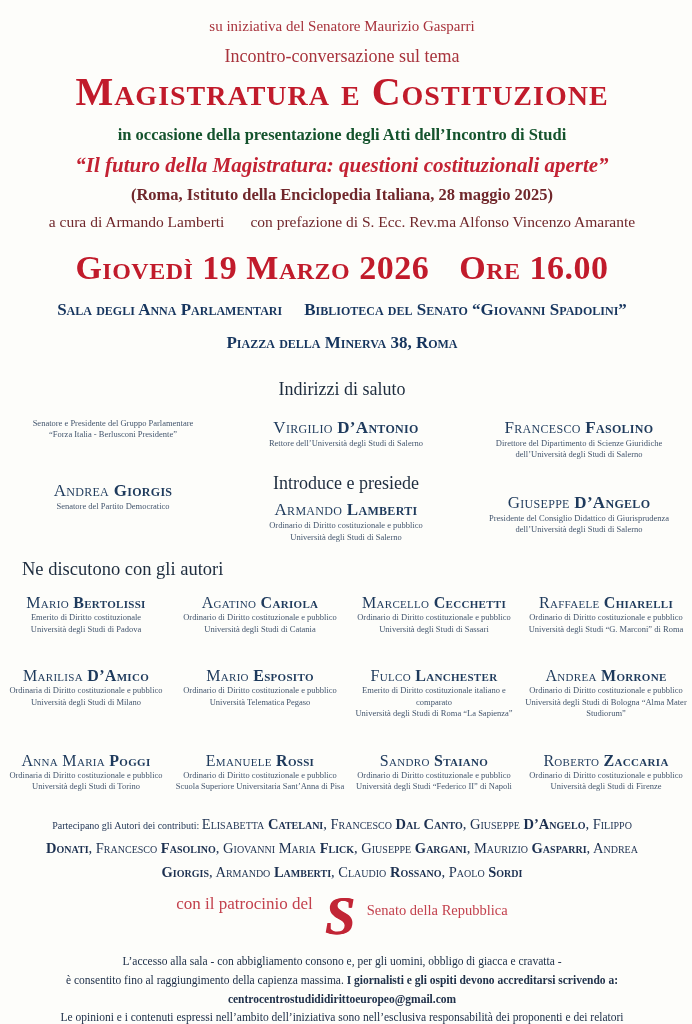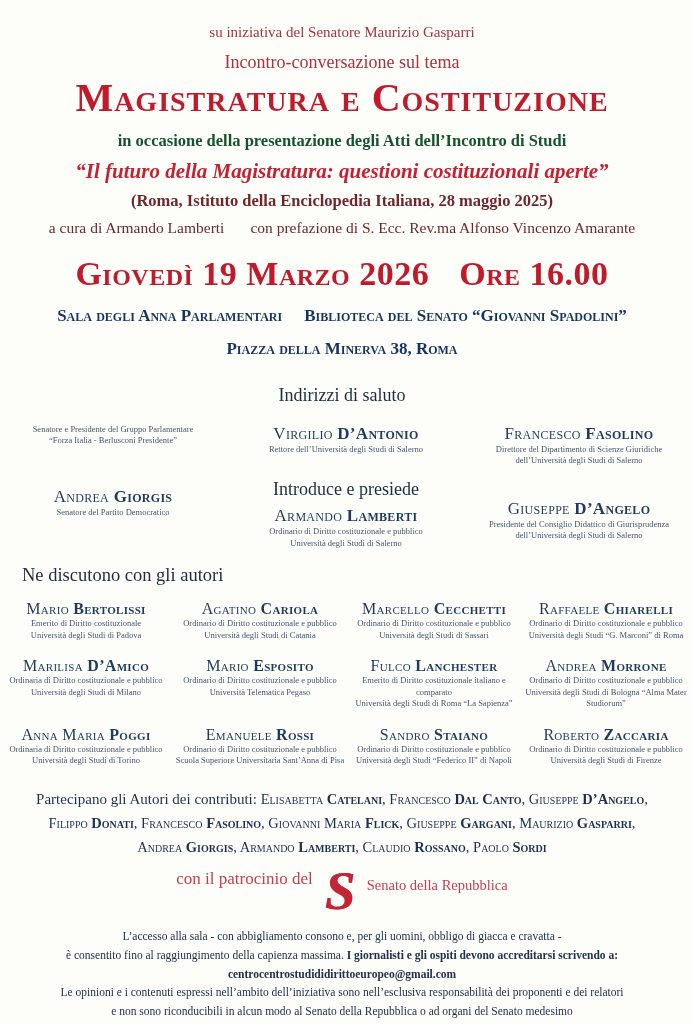--- a/index.html
+++ b/index.html
@@ -2,21 +2,21 @@
 <html><head>
 <meta charset="utf-8">
 <style>
   * { margin:0; padding:0; box-sizing:border-box; }
   html,body { width:692px; background:#fdfdfa; }
   body {
     height:1024px; overflow:hidden;
     font-family:"Liberation Serif", serif;
     color:#1c2b40;
   }
-  .poster { width:684px; height:1024px; padding-top:24px; position:relative; }
+  .poster { width:684px; height:1024px; padding-top:18px; position:relative; }
   .c { text-align:center; }
 
   
   .red-sm   { color:#a8333c; font-size:15px; }
   .red-md   { color:#a8333c; font-size:18px; margin-top:11px; }
   .title    { color:#c11b2b; font-size:40px; font-weight:700; font-variant:small-caps;
               letter-spacing:1px; margin-top:4px; line-height:1.05; }
   .occasion { color:#14532d; font-size:16.5px; font-weight:700; margin-top:12px; }
   .book     { color:#c32233; font-size:21px;  font-weight:700; font-style:italic; margin-top:8px; }
   .bookinfo { color:#70272b; font-size:16.5px; font-weight:700; margin-top:7px; }
@@ -36,27 +36,27 @@
   .pdesc { font-size:8.5px; color:#44566e; line-height:1.35; }
   .person { margin-bottom:14px; text-align:center; }
 
   .saluti-grid { display:grid; grid-template-columns: 226px 240px 226px; margin-top:10px; }
   .saluti-col  { display:flex; flex-direction:column; }
   .intro-head  { font-size:18px; color:#1d2c3e; text-align:center; margin:10px 0 6px; }
 
   .ne-head { font-size:18.5px; color:#1d2c3e; text-align:left; padding-left:22px; margin-top:2px; }
 
   .panel-grid { display:grid; grid-template-columns: 172px 176px 172px 172px; margin-top:14px;
-                row-gap:2px; }
+                row-gap:18px; }
   .panel-grid .pname { font-size:16px; }
 
   
   .participants { margin:6px 36px 0; font-size:14.5px; color:#1c3050; line-height:1.65;
                   text-align:center; font-variant:small-caps; }
-  .participants .lead { font-variant:normal; font-size:15px; }
+  .participants .lead { font-variant:normal; font-size:10px; }
   .participants .sur  { font-weight:700; }
 
   
   .patronage { display:flex; justify-content:center; margin-top:10px; gap:10px; }
   .patron-label { color:#c3414d; font-size:17px; }
   .senato-s { color:#c22535; font-size:54px; font-family:"Liberation Serif",serif;
               font-style:italic; font-weight:700; line-height:.85; margin:0 2px;
               text-shadow:1px 0 0 #c22535; }
   .senato-label { color:#c3414d; font-size:14.5px; position:relative; top:8px; }
 

